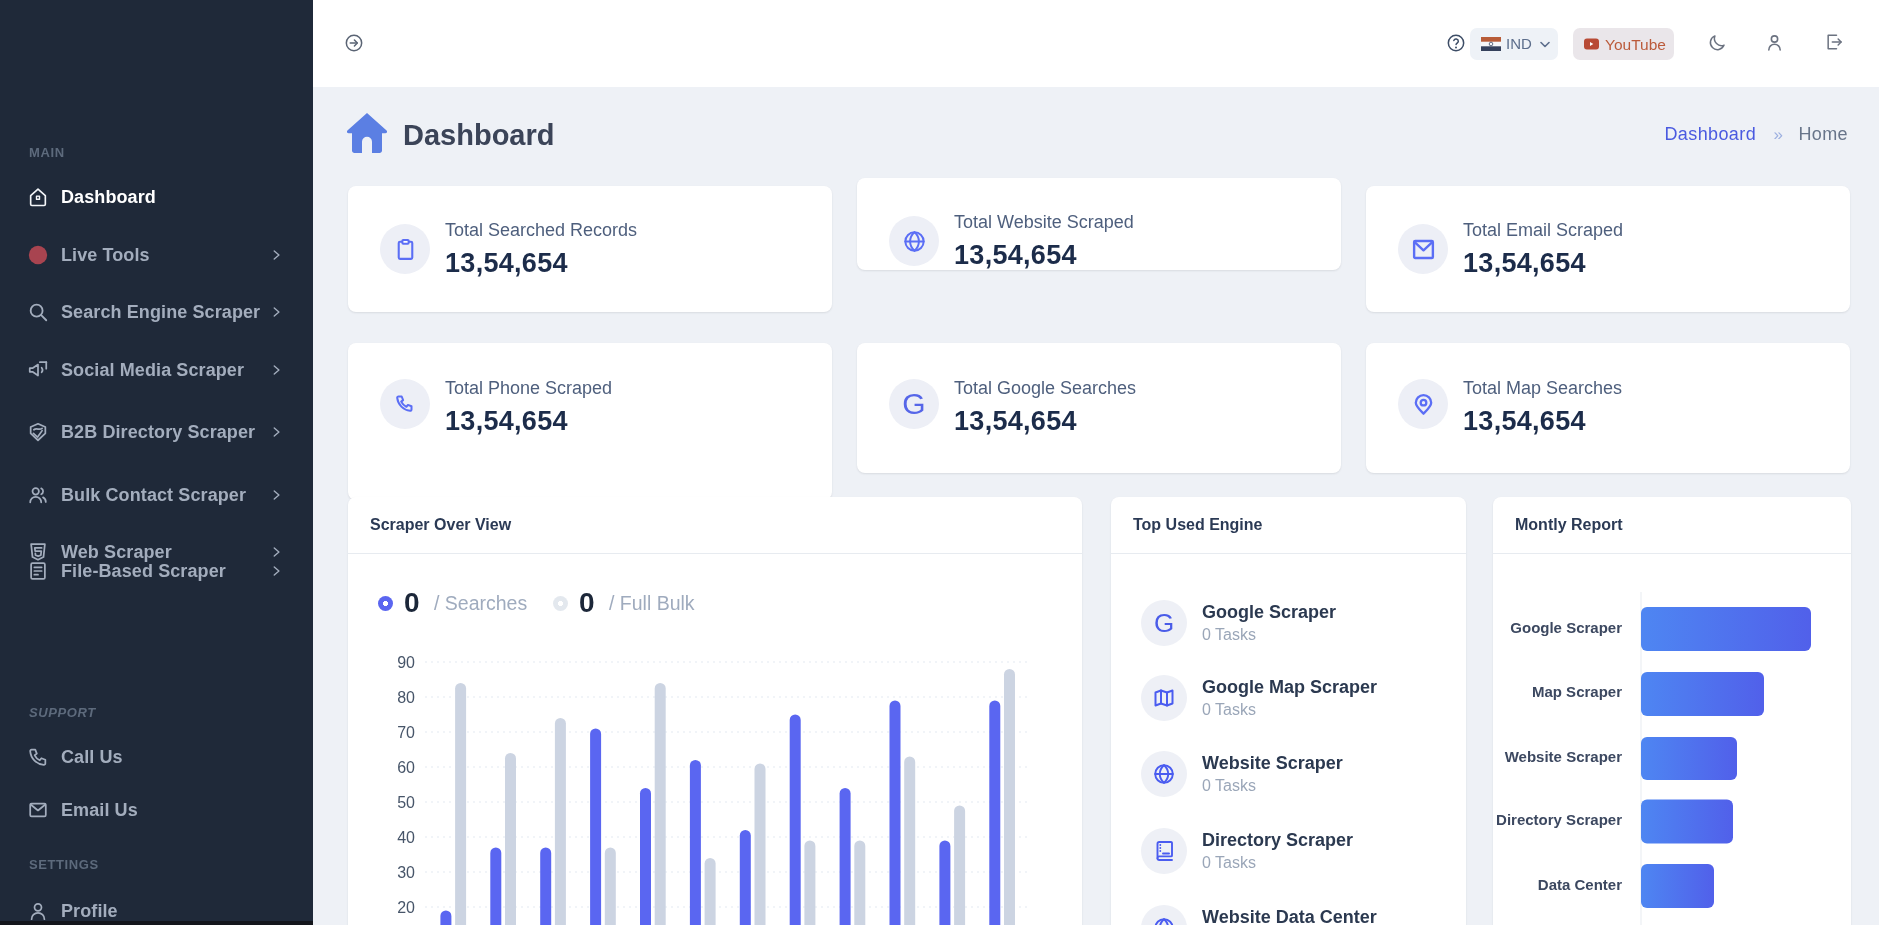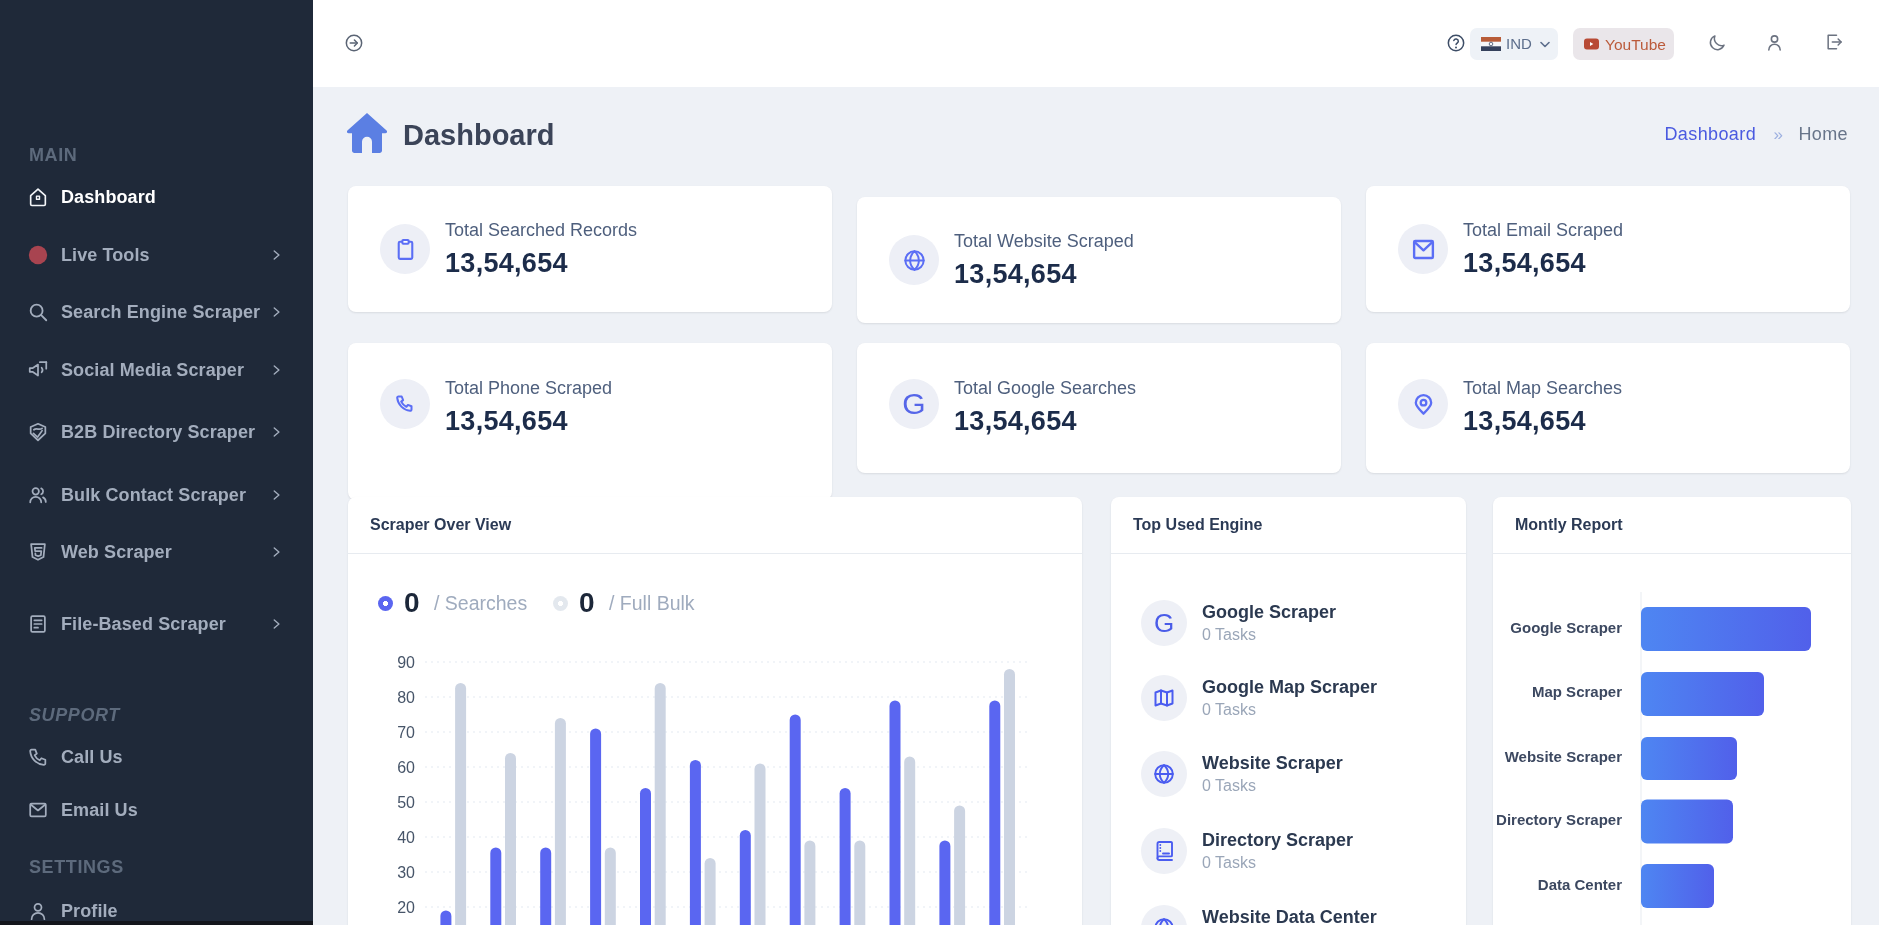--- a/index.html
+++ b/index.html
@@ -1,18 +1,18 @@
 <!DOCTYPE html>
 <html><head>
 <meta charset="utf-8">
 <style>
 * { margin:0; padding:0; box-sizing:border-box; }
 html,body { width:1879px; height:925px; overflow:hidden; font-family:"Liberation Sans", sans-serif; background:#eef1f6; }
 .sidebar { position:absolute; left:0; top:0; width:313px; height:925px; background:#1f2939; z-index:5; }
-.s-label { position:absolute; left:29px; font-size:18px; font-weight:700; letter-spacing:.6px; color:#5d6a7c; }
+.s-label { position:absolute; left:29px; font-size:13px; font-weight:700; letter-spacing:.6px; color:#5d6a7c; }
 .s-item { position:absolute; left:0; width:313px; height:44px; }
 .s-item .ic { position:absolute; left:27px; top:50%; transform:translateY(-50%); width:22px; height:22px; }
 .s-item .tx { position:absolute; left:61px; top:50%; transform:translateY(-50%); font-size:18px; font-weight:700; letter-spacing:.1px; color:#a3adbd; }
 .s-item.active .tx { color:#ffffff; }
 .s-item .chev { position:absolute; right:30px; top:50%; transform:translateY(-50%); width:14px; height:14px; }
 .topbar { position:absolute; left:313px; top:0; width:1566px; height:87px; background:#ffffff; }
 .content { position:absolute; left:313px; top:87px; width:1566px; height:838px; background:#eef1f6; }
 .card { position:absolute; background:#fff; border-radius:8px; box-shadow:0 1px 2px rgba(56,65,74,.12); }
 .statlabel { font-size:18px; color:#4e5f7d; }
 .statnum { font-size:27px; font-weight:700; color:#1c2c4a; letter-spacing:.3px; }
@@ -102,21 +102,21 @@
     <svg class="ic" viewBox="0 0 24 24" fill="none" stroke="#a3adbd" stroke-width="1.9" stroke-linejoin="round" stroke-linecap="round">
         <path d="M4.5 3.5h15l-1.5 14L12 20.5l-6-3z"></path>
         <path d="M16 7.5H8.5l.4 3.5h6.7l-.5 4.5-2.9 1-2.9-1-.2-2"></path>
       </svg>
     <div class="tx">Web Scraper</div>
     <svg class="chev" viewBox="0 0 24 24" fill="none" stroke="#a3adbd" stroke-width="2.4" stroke-linecap="round" stroke-linejoin="round">
         <path d="M9 5l8 7-8 7"></path>
       </svg>
   </div>
 
-  <div class="s-item" style="top:602px;">
+  <div class="s-item" style="top:549px;">
     <svg class="ic" viewBox="0 0 24 24" fill="none" stroke="#a3adbd" stroke-width="1.9" stroke-linejoin="round" stroke-linecap="round">
         <rect x="4.5" y="3.5" width="15" height="17" rx="1.5"></rect>
         <path d="M8 8h8M8 12h8M8 16h4"></path>
       </svg>
     <div class="tx">File-Based Scraper</div>
     <svg class="chev" viewBox="0 0 24 24" fill="none" stroke="#a3adbd" stroke-width="2.4" stroke-linecap="round" stroke-linejoin="round">
         <path d="M9 5l8 7-8 7"></path>
       </svg>
   </div>
 
@@ -213,21 +213,21 @@
   <div class="card" style="left:35px;top:99px;width:484px;height:126px;">
     <div class="iconcircle" style="left:32px;top:38px;">
         <svg width="25" height="25" viewBox="0 0 24 24" fill="none" stroke="#5b6ef5" stroke-width="2" stroke-linejoin="round" stroke-linecap="round">
           <rect x="5.5" y="4.5" width="13" height="16.5" rx="1.2"></rect>
           <rect x="9" y="2.8" width="6" height="3.6" rx=".8" fill="#ffffff"></rect>
         </svg>
       </div>
     <div class="statlabel" style="position:absolute;left:97px;top:34px;">Total Searched Records</div>
     <div class="statnum" style="position:absolute;left:97px;top:62px;">13,54,654</div>
   </div>
-  <div class="card" style="left:544px;top:110px;width:484px;height:126px;">
+  <div class="card" style="left:544px;top:91px;width:484px;height:92px;">
     <div class="iconcircle" style="left:32px;top:38px;">
         <svg width="25" height="25" viewBox="0 0 24 24" fill="none" stroke="#5b6ef5" stroke-width="1.9" stroke-linecap="round">
           <circle cx="12" cy="12" r="8.8"></circle>
           <path d="M3.2 12h17.6"></path>
           <path d="M12 3.2c2.8 2.4 4.2 5.4 4.2 8.8s-1.4 6.4-4.2 8.8c-2.8-2.4-4.2-5.4-4.2-8.8s1.4-6.4 4.2-8.8z"></path>
         </svg>
       </div>
     <div class="statlabel" style="position:absolute;left:97px;top:34px;">Total Website Scraped</div>
     <div class="statnum" style="position:absolute;left:97px;top:62px;">13,54,654</div>
   </div>

